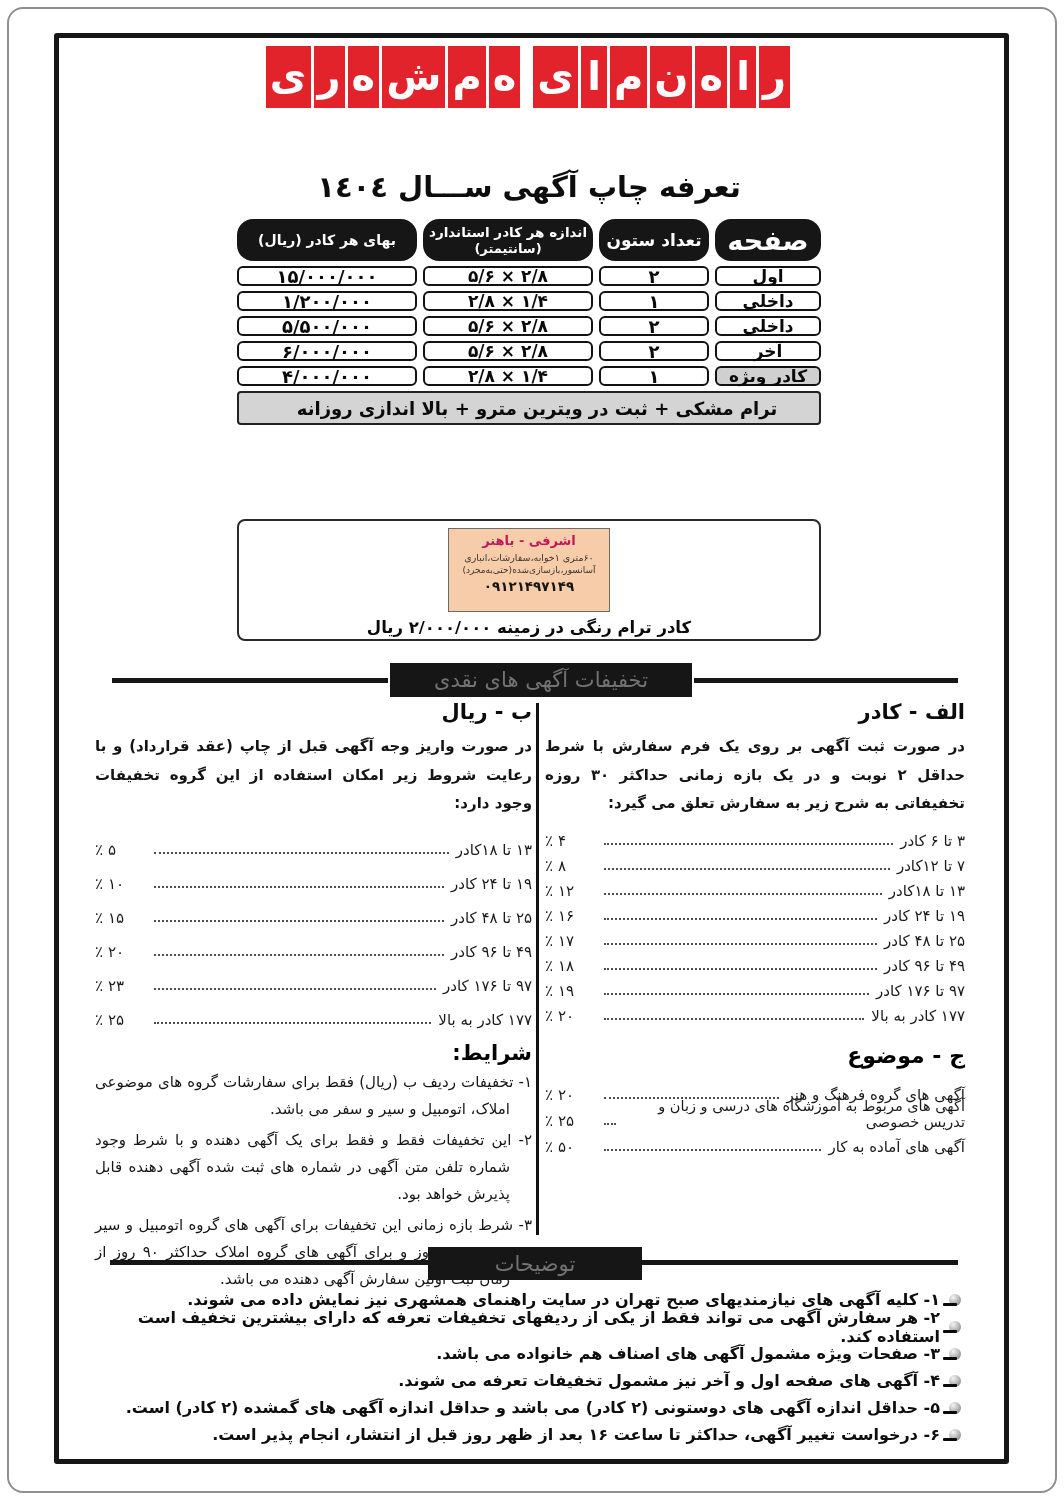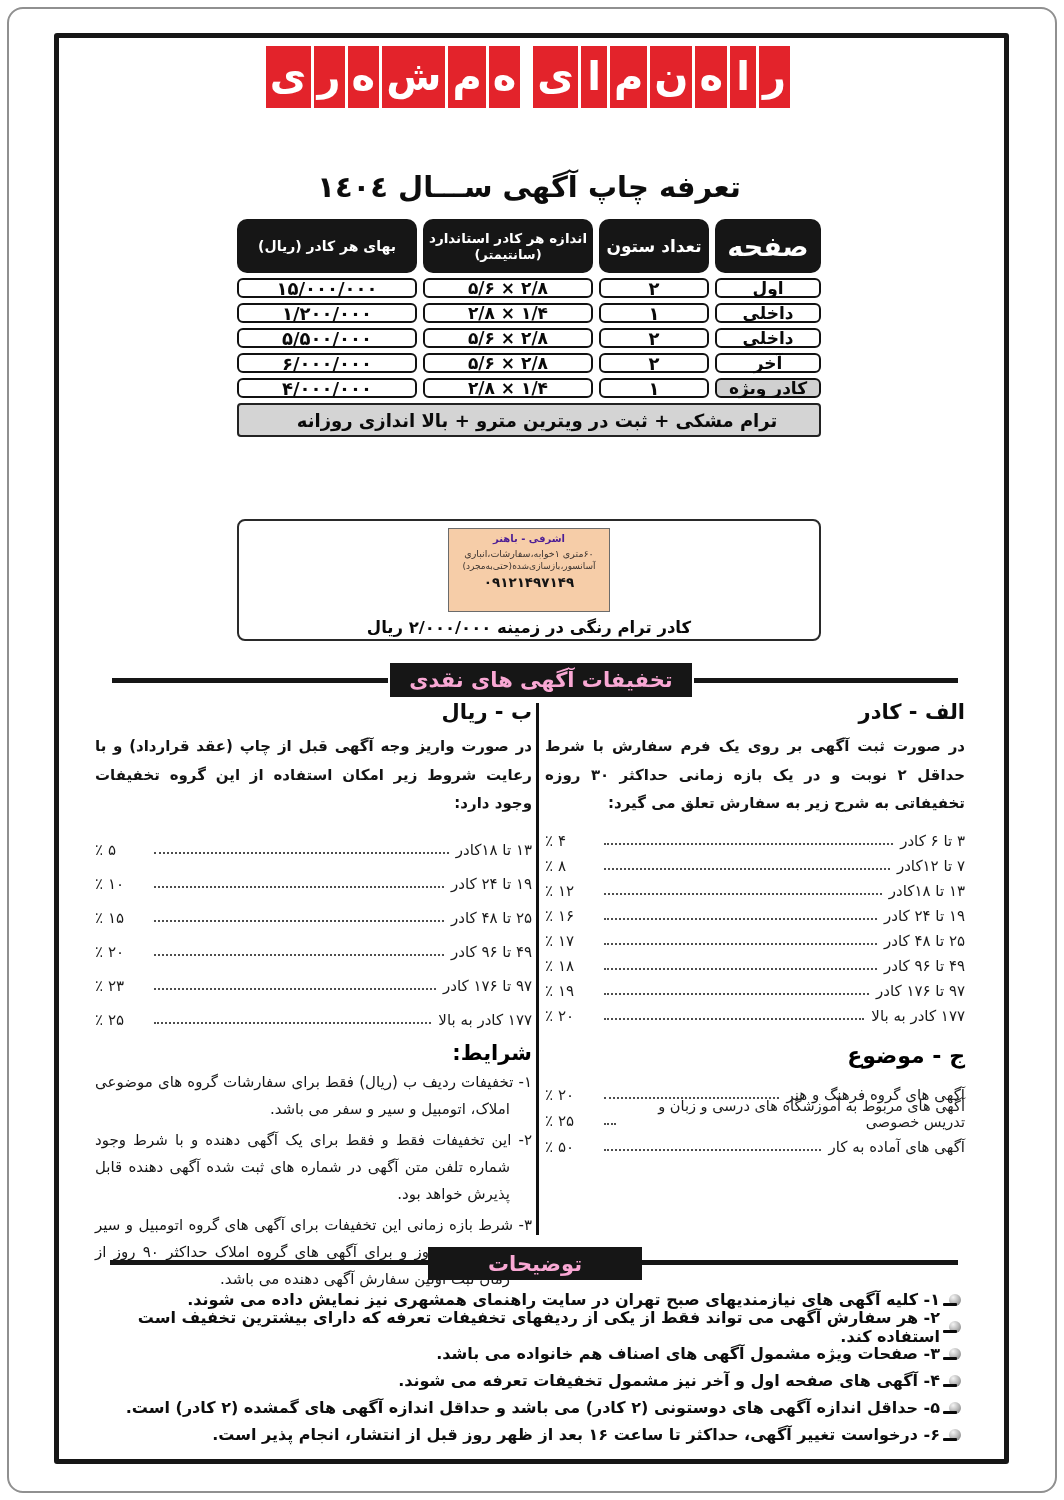--- a/index.html
+++ b/index.html
@@ -13,43 +13,43 @@
 
   
   .logo { position:absolute; left:240px; top:46px; width:576px; height:62px; display:flex; direction:rtl; justify-content:center; align-items:stretch; gap:3px; }
   .logo-tile { background:#e3232b; color:#fff; font-weight:bold; font-size:40px; line-height:60px; padding:0 4px; min-width:26px; text-align:center; }
   .logo-tile.word-gap { margin-right:10px; }
   .calligraphy { position:absolute; left:190px; top:106px; width:676px; text-align:center; font-size:41px; font-weight:bold; white-space:nowrap; color:#101010; }
   .doc-title { position:absolute; left:237px; top:170px; width:584px; text-align:center; font-size:29px; font-weight:800; color:#0d0d0d; }
 
   
   .tariff { position:absolute; left:237px; top:219px; width:584px; display:grid; direction:rtl; grid-template-columns:106px 110px 170px 1fr; column-gap:6px; row-gap:5px; }
-  .th { background:#161616; color:#fff; border-radius:10px; height:54px; display:flex; flex-direction:column; justify-content:center; align-items:center; font-weight:bold; text-align:center; }
+  .th { background:#161616; color:#fff; border-radius:16px; height:42px; display:flex; flex-direction:column; justify-content:center; align-items:center; font-weight:bold; text-align:center; }
   .th-page { font-size:27px; }
   .th-cols { font-size:17px; }
   .th-size .l1 { font-size:13.5px; }
   .th-size .l2 { font-size:13px; margin-top:1px; }
   .th-price { font-size:14px; }
   .td { background:#fff; border:2px solid #111; border-radius:6px; height:20px; display:flex; justify-content:center; align-items:center; font-weight:bold; font-size:17px; color:#0a0a0a; }
   .td.num { font-size:18px; }
   .td.size { direction:ltr; font-size:17px; }
   .td.special { background:#d0d0d0; }
   .tariff-footer { grid-column:1 / -1; height:34px; background:#d4d4d4; border:2px solid #222; border-radius:4px; display:flex; justify-content:center; align-items:center; font-weight:bold; font-size:18px; color:#0a0a0a;padding-left:16px; }
 
   
   .ad-area { position:absolute; left:237px; top:519px; width:584px; height:122px; border:2px solid #2a2a2a; border-radius:8px; background:#fff; }
   .ad-card { width:162px; height:84px; margin:7px auto 0; background:#f6cda8; border:1px solid #6b6b6b; text-align:center; padding-top:4px; }
-  .ad-card .ad-title { font-size:10px; font-weight:bold; color:#4c1d95; }
+  .ad-card .ad-title { font-size:13px; font-weight:bold; color:#be185d; }
   .ad-card .ad-l2 { font-size:9.5px; color:#3c3430; margin-top:4px; }
   .ad-card .ad-l3 { font-size:9px; color:#3c3430; margin-top:2px; }
   .ad-card .ad-phone { font-size:13.5px; font-weight:bold; color:#141414; margin-top:3px; }
   .ad-caption { text-align:center; margin-top:6px; font-size:16.5px; font-weight:bold; color:#0a0a0a; }
 
   
-  .bar { position:absolute; background:#161616; color:#f9a8d4; display:flex; justify-content:center; align-items:center; font-weight:bold; }
+  .bar { position:absolute; background:#161616; color:#737373; display:flex; justify-content:center; align-items:center; font-weight:normal; }
   .bar-discounts { left:390px; top:663px; width:302px; height:34px; font-size:21px; }
   .bar-notes { left:428px; top:1247px; width:214px; height:33px; font-size:21px; }
   .hline { position:absolute; height:5px; background:#161616; }
   .hl-d-left  { left:112px; top:678px; width:276px; }
   .hl-d-right { left:694px; top:678px; width:264px; }
   .hl-n-left  { left:110px; top:1260px; width:318px; }
   .hl-n-right { left:642px; top:1260px; width:316px; }
 
   
   .vdivider { position:absolute; left:536px; top:703px; width:3px; height:532px; background:#111; }

